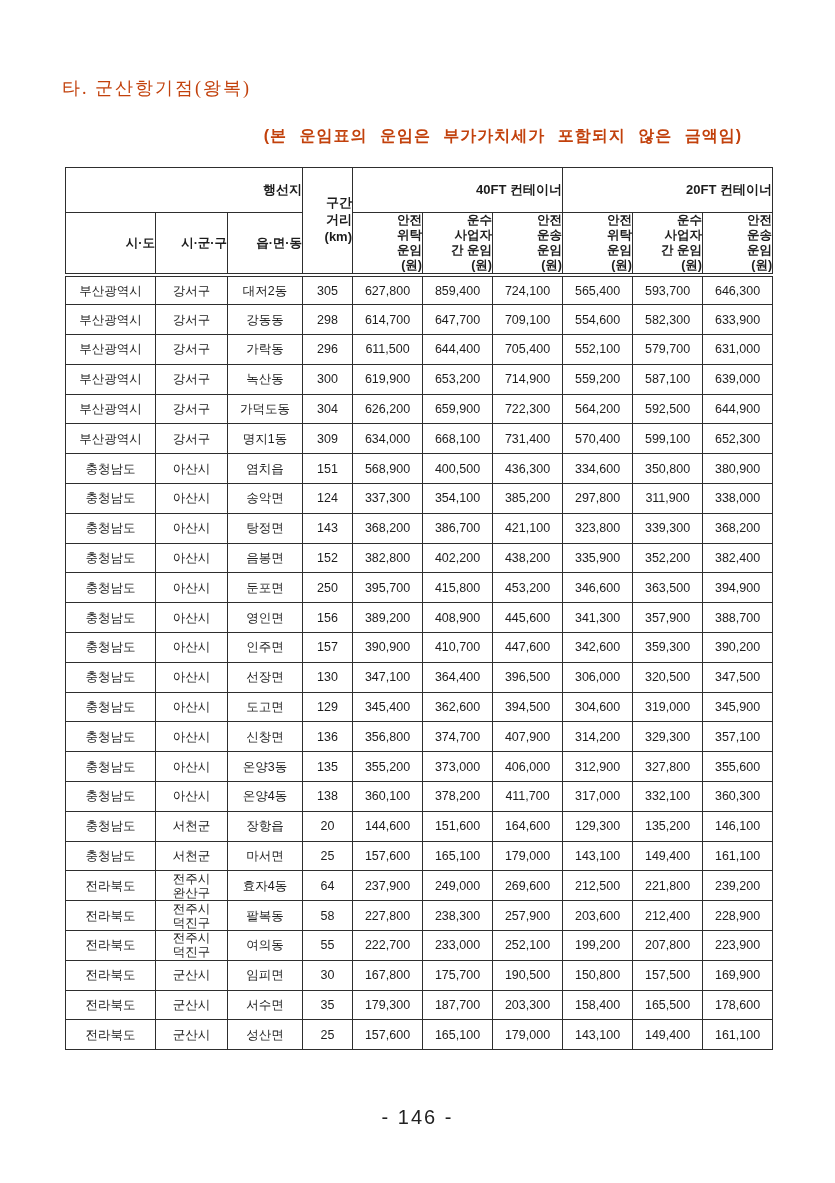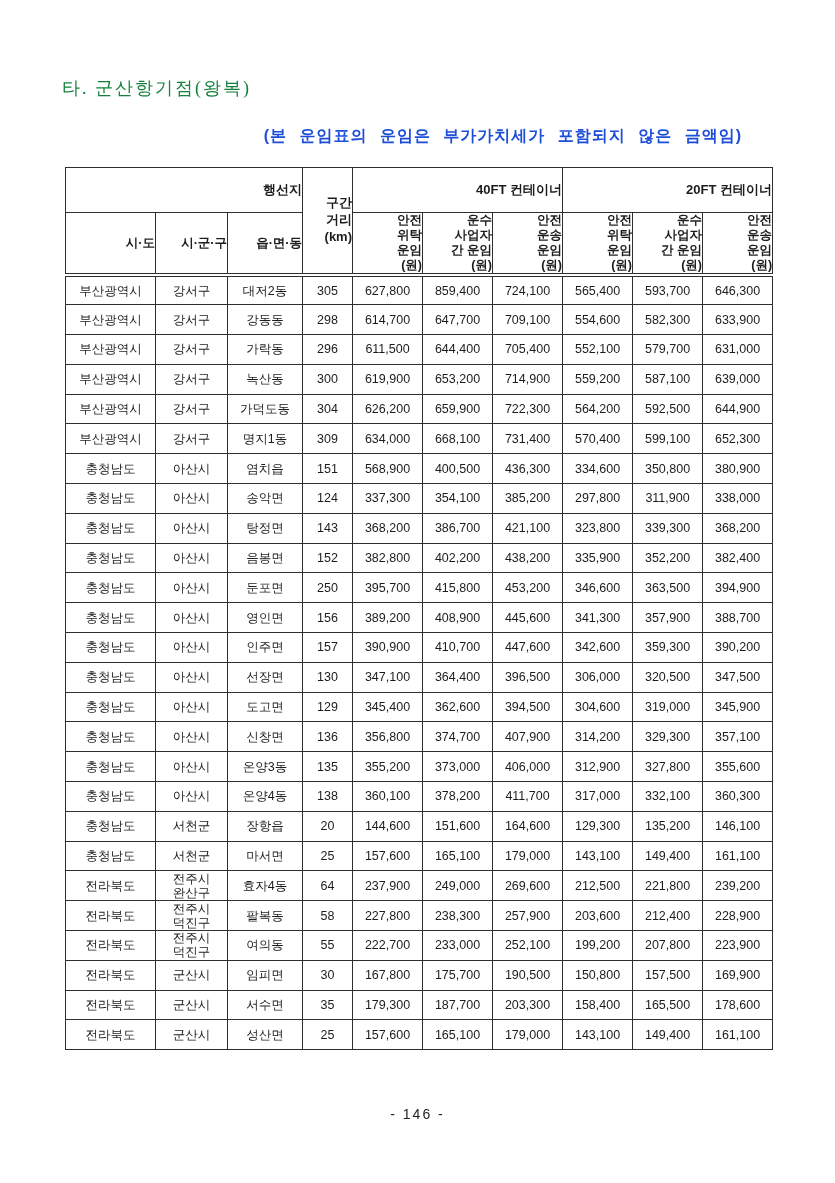--- a/index.html
+++ b/index.html
@@ -8,27 +8,27 @@
     width:835px; height:1183px;
     position:relative;
     font-family:"Liberation Sans", sans-serif;
     color:#1c1c1c;
   }
   .doc-title {
     position:absolute; left:62px; top:76px;
     font-family:"Liberation Serif", serif;
     font-size:18px; font-weight:400;
     letter-spacing:2px;
-    color:#15803d;
+    color:#c2410c;
   }
   .vat-note {
     position:absolute; top:126px; right:93px;
     font-size:16px; font-weight:700;
     letter-spacing:1px; word-spacing:7px;
-    color:#1d4ed8;
+    color:#c2410c;
   }
   table.fare-table {
     position:absolute; left:65px; top:167px;
     width:705px;
     border-collapse:collapse;
     table-layout:fixed;
   }
   .fare-table th, .fare-table td {
     border:1px solid #2e2e2e;
     text-align:center;
@@ -47,21 +47,21 @@
   .fare-table thead th.hdr-bottom { border-bottom:4px double #2e2e2e; }
   .fare-table tbody td {
     height:29.8px;
     line-height:1.12;
     font-size:12.5px;
   }
   .pre { white-space:pre-line; }
   .page-number {
     position:absolute; top:1106px; left:0; width:100%;
     text-align:center;
-    font-size:14px; letter-spacing:2px;
+    font-size:20px; letter-spacing:2px;
     color:#222;
   }
 </style>
 </head>
 <body>
 
 <div class="doc-title">타. 군산항기점(왕복)</div>
 <div class="vat-note">(본 운임표의 운임은 부가가치세가 포함되지 않은 금액임)</div>
 
 <table class="fare-table">

